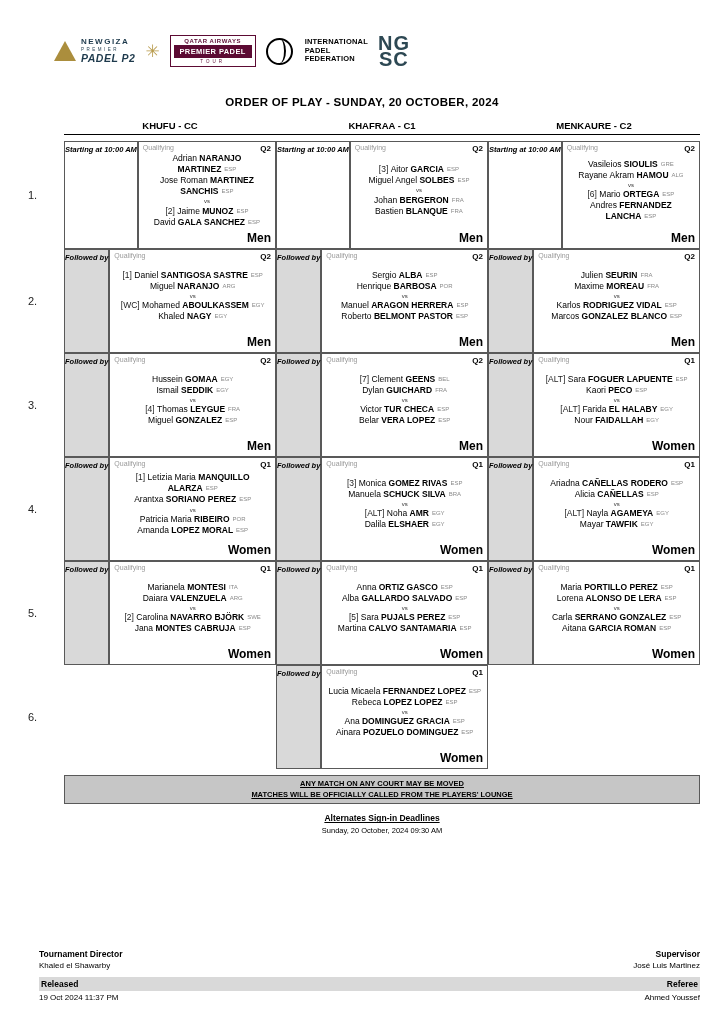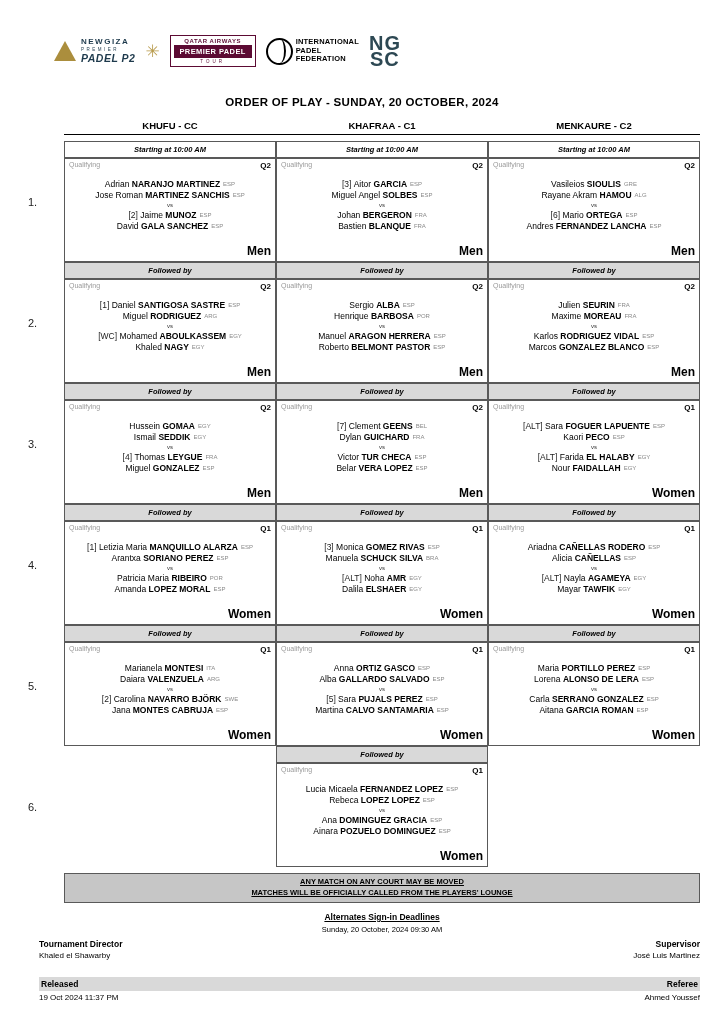--- a/index.html
+++ b/index.html
@@ -17,35 +17,35 @@
   .ng-padel { font-weight:bold; font-style:italic; font-size:10.5px; letter-spacing:.5px; }
   .pp-star { color:#b89b4c; font-size:17px; line-height:1; }
   .logo-qa { border:1px solid #5c0a33; padding:2px 3px; width:86px; text-align:center; }
   .qa-1 { color:#5c0a33; font-weight:bold; font-size:6px; letter-spacing:.6px; }
   .qa-2 { background:#5c0a33; color:#fff; font-weight:bold; font-size:7.5px; letter-spacing:.4px; padding:2px 0; margin-top:1px; }
   .qa-3 { color:#5c0a33; font-size:4.5px; letter-spacing:3px; margin-top:1px; }
   .title-block { flex:1; text-align:center; }
   .ev-title { font-weight:bold; font-size:12.5px; letter-spacing:.2px; }
   .ev-loc { font-size:8px; margin-top:3px; }
   .ev-dates { font-size:8px; margin-top:3px; }
-  .logo-ipf { display:flex; align-items:center; gap:3px; }
+  .logo-ipf { display:flex; align-items:center; gap:12px; }
   .ipf-icon { position:relative; width:27px; height:27px; border:2.5px solid #000; border-radius:50%; flex:0 0 auto; }
   .ipf-icon::before { content:""; position:absolute; left:6px; top:-1px; width:10px; height:24px; border-right:2.5px solid #000; border-radius:50%; }
   .ipf-text { font-weight:bold; font-size:7.5px; line-height:1.15; letter-spacing:.2px; }
   .logo-ngsc { color:#2d4853; font-weight:bold; font-size:20px; line-height:.82; letter-spacing:1px; text-align:center; }
 
   
   .order-title { text-align:center; font-weight:bold; font-size:11.5px; letter-spacing:.3px; margin-top:14px; }
 
   
   #grid { display:grid; grid-template-columns:40px repeat(3,1fr); margin-top:12px; }
   .court-header { font-weight:bold; font-size:9.5px; text-align:center; padding-bottom:3px; border-bottom:1px solid #000; margin-bottom:6px; }
   .corner { border-bottom:none; }
   .row-num { display:flex; align-items:center; font-size:11px; color:#222; padding-left:4px; }
-  .cell { display:flex; flex-direction:column; }
+  .cell { display:flex; flex-direction:row; }
   .bar { border:1px solid #595959; background:#d9d9d9; font-size:7.5px; font-weight:bold; font-style:italic; text-align:center; padding:3px 0; }
   .bar.start { background:#fff; }
   .card { border:1px solid #595959; background:#fff; min-height:104px; flex:1; display:flex; flex-direction:column; padding:2px 4px 2px 4px; }
   .card-top { display:flex; justify-content:space-between; align-items:flex-start; }
   .stage { color:#9a9a9a; font-size:7px; }
   .round { font-weight:bold; font-size:8px; }
   .players { flex:1; display:flex; flex-direction:column; justify-content:center; text-align:center; font-size:8.5px; line-height:1.3; }
   .player .seed { color:#222; }
   .player .last { font-weight:bold; }
   .player .cc { font-size:6px; color:#8a8a8a; margin-left:3px; vertical-align:1px; }
@@ -56,21 +56,21 @@
   
   .note-box { margin:6px 0 0 40px; border:1px solid #595959; background:#c6c6c6; text-align:center; font-weight:bold; font-size:7.5px; line-height:1.45; padding:3px 0;text-decoration:underline; }
   .alt-wrap { margin-left:40px; text-align:center; margin-top:9px; }
   .alt-title { font-weight:bold; font-size:8.5px; text-decoration:underline; }
   .alt-time { font-size:7.5px; margin-top:3px; }
 
   
   .footer { position:absolute; left:39px; right:24px; bottom:22px; }
   .f-row { display:flex; justify-content:space-between; font-size:8px; margin-top:2px; }
   .f-row.labels { font-weight:bold; font-size:8.5px; }
-  .f-row.graybar { background:#d9d9d9; font-weight:bold; font-size:8.5px; padding:2px 2px; margin-top:17px; }
+  .f-row.graybar { background:#d9d9d9; font-weight:bold; font-size:8.5px; padding:2px 2px; margin-top:7px; }
   .f-row .lft { text-align:left; }
   .f-row .rgt { text-align:right; }
 </style>
 </head>
 <body>
 
 <div class="page">
 
   <div class="header">
     <div class="logo-ng">
@@ -161,21 +161,21 @@
       <div class="row-num">2.</div>
       <div class="cell">
         <div class="bar">Followed by</div>
         <div class="card">
           <div class="card-top">
             <span class="stage">Qualifying</span>
             <span class="round">Q2</span>
           </div>
           <div class="players">
             <div class="player"><span class="seed">[1]&nbsp;</span><span class="first">Daniel&nbsp;</span><span class="last">SANTIGOSA SASTRE</span><span class="cc">ESP</span></div>
-            <div class="player"><span class="first">Miguel&nbsp;</span><span class="last">RODRIGUEZ</span><span class="cc">ARG</span></div>
+            <div class="player"><span class="first">Miguel&nbsp;</span><span class="last">NARANJO</span><span class="cc">ARG</span></div>
             <div class="vs">vs</div>
             <div class="player"><span class="seed">[WC]&nbsp;</span><span class="first">Mohamed&nbsp;</span><span class="last">ABOULKASSEM</span><span class="cc">EGY</span></div>
             <div class="player"><span class="first">Khaled&nbsp;</span><span class="last">NAGY</span><span class="cc">EGY</span></div>
           </div>
           <div class="card-bottom"><span class="cat">Men</span></div>
         </div>
       </div>
       <div class="cell">
         <div class="bar">Followed by</div>
         <div class="card">

